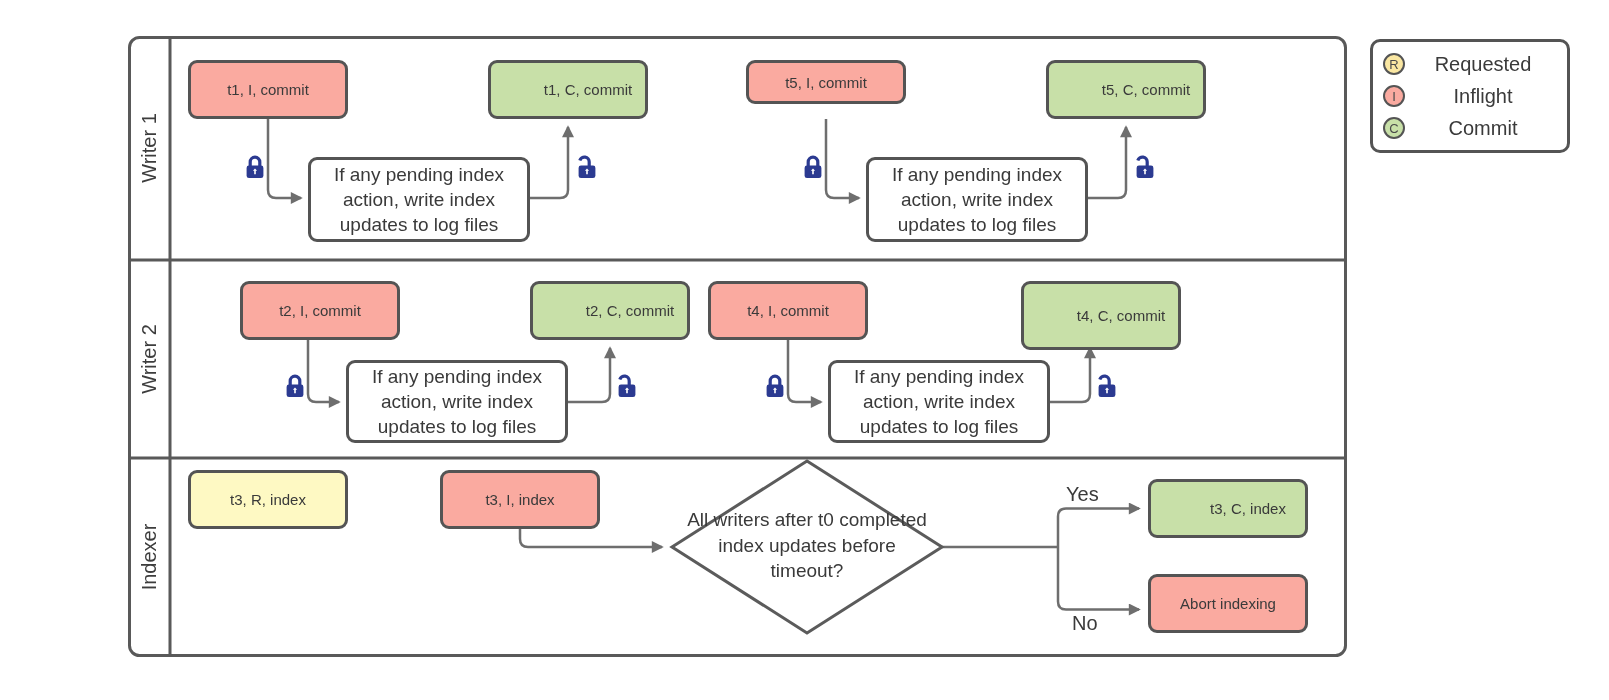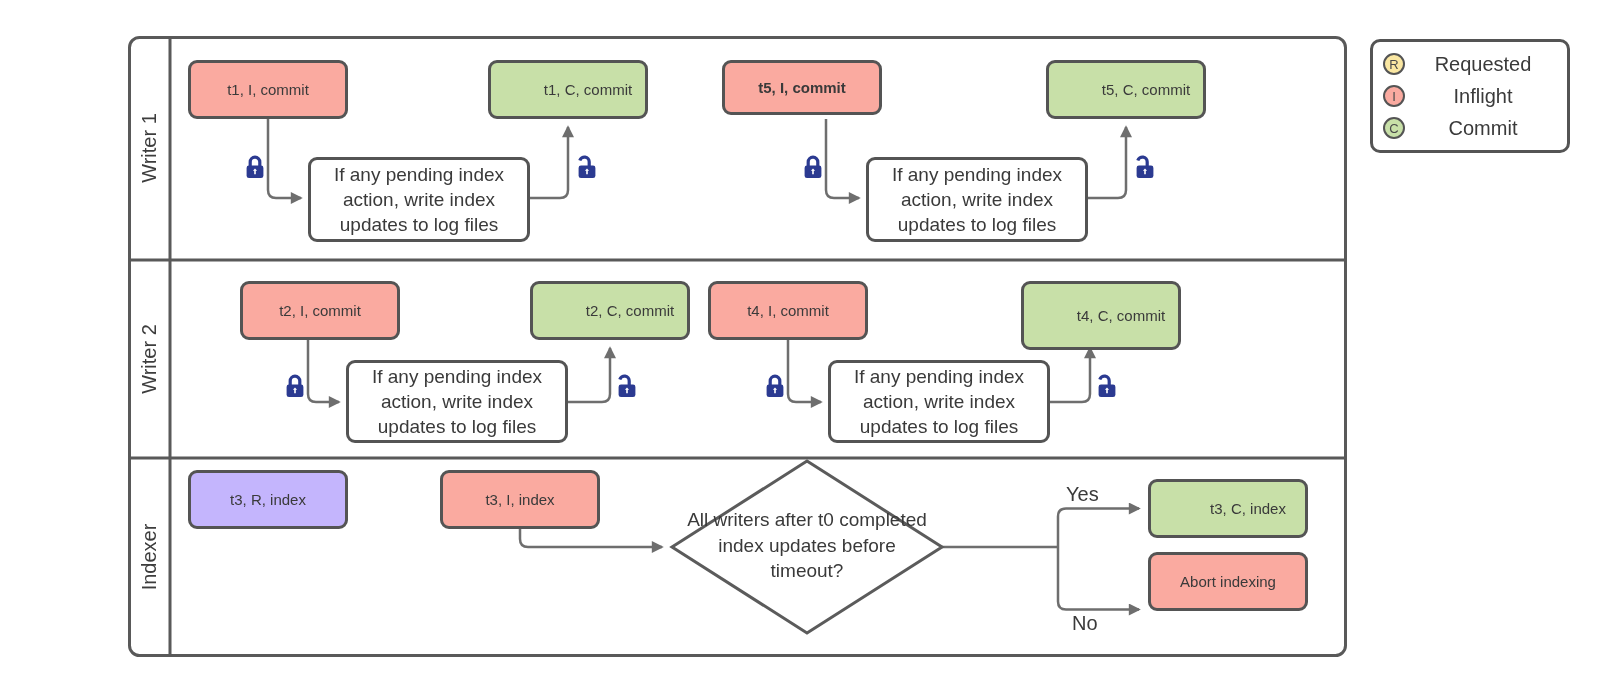--- a/index.html
+++ b/index.html
@@ -5,21 +5,21 @@
   html,body{margin:0;padding:0;background:#ffffff;}
   body{width:1609px;height:700px;position:relative;overflow:hidden;
        font-family:"Liberation Sans", sans-serif;color:#3a3a3a;}
   svg.layer{position:absolute;left:0;top:0;z-index:1;}
   .node{position:absolute;box-sizing:border-box;z-index:2;
         border:3px solid #545454;border-radius:9px;
         display:flex;align-items:center;justify-content:center;
         font-size:15px;color:#3a3a3a;text-align:center;}
   .inflight{background:#faaaa0;}
   .commit{background:#c8e0a8;padding-left:40px;}
-  .requested{background:#c4b5fd;}
+  .requested{background:#fef9c3;}
   .process{background:#ffffff;font-size:19px;line-height:1.32;padding:4px 6px;}
   .lane-label{position:absolute;z-index:2;white-space:nowrap;font-size:20px;color:#3d3d3d;
               transform:translate(-50%,-50%) rotate(-90deg);}
   .branch-label{position:absolute;z-index:3;font-size:20px;color:#3a3a3a;}
   .decision-text{position:absolute;z-index:3;font-size:19px;line-height:1.35;
                  text-align:center;color:#3a3a3a;}
   .lock{position:absolute;z-index:3;}
   .legend{position:absolute;left:1370px;top:39px;width:200px;height:114px;z-index:2;
           box-sizing:border-box;border:3px solid #545454;border-radius:10px;background:#fff;
           display:flex;flex-direction:column;justify-content:center;padding:6px 10px;gap:4px;}
@@ -64,38 +64,38 @@
   <polygon points="807,461 942,547 807,633 672,547" fill="#ffffff" stroke="#5b5b5b" stroke-width="3"></polygon>
 </svg>
 
 <div class="lane-label" style="left:149px;top:148px;">Writer 1</div>
 <div class="lane-label" style="left:149px;top:359px;">Writer 2</div>
 <div class="lane-label" style="left:149px;top:557px;">Indexer</div>
 
 <div class="node inflight" style="left:188px;top:60px;width:160px;height:59px;">t1, I, commit</div>
 <div class="node process" style="left:308px;top:157px;width:222px;height:85px;">If any pending index action, write index updates to log files</div>
 <div class="node commit" style="left:488px;top:60px;width:160px;height:59px;">t1, C, commit</div>
-<div class="node inflight" style="left:722px;top:60px;width:160px;height:55px;font-weight:bold;">t5, I, commit</div>
+<div class="node inflight" style="left:746px;top:60px;width:160px;height:44px;">t5, I, commit</div>
 <div class="node process" style="left:866px;top:157px;width:222px;height:85px;">If any pending index action, write index updates to log files</div>
 <div class="node commit" style="left:1046px;top:60px;width:160px;height:59px;">t5, C, commit</div>
 
 <div class="node inflight" style="left:228px;top:281px;width:160px;height:59px;margin-left:12px;">t2, I, commit</div>
 <div class="node process" style="left:346px;top:360px;width:222px;height:83px;">If any pending index action, write index updates to log files</div>
 <div class="node commit" style="left:530px;top:281px;width:160px;height:59px;">t2, C, commit</div>
 <div class="node inflight" style="left:708px;top:281px;width:160px;height:59px;">t4, I, commit</div>
 <div class="node process" style="left:828px;top:360px;width:222px;height:83px;">If any pending index action, write index updates to log files</div>
 <div class="node commit" style="left:1010px;top:281px;width:160px;height:69px;margin-left:11px;">t4, C, commit</div>
 
 <div class="node requested" style="left:188px;top:470px;width:160px;height:59px;">t3, R, index</div>
 <div class="node inflight" style="left:440px;top:470px;width:160px;height:59px;">t3, I, index</div>
 <div class="decision-text" style="left:687px;top:507px;width:240px;">All writers after t0 completed index updates before timeout?</div>
 <div class="branch-label" style="left:1066px;top:483px;">Yes</div>
 <div class="branch-label" style="left:1072px;top:612px;">No</div>
 <div class="node commit" style="left:1148px;top:479px;width:160px;height:59px;">t3, C, index</div>
-<div class="node inflight" style="left:1148px;top:552px;width:160px;height:59px;">Abort indexing</div>
+<div class="node inflight" style="left:1148px;top:574px;width:160px;height:59px;">Abort indexing</div>
 
 <svg class="lock" style="left:244px;top:155px;" width="22" height="24" viewBox="0 0 22 24">
   <path d="M6.2,11 V7 a4.8,4.8 0 0 1 9.6,0 V11" fill="none" stroke="#2b3a91" stroke-width="3.2"></path>
   <rect x="2.6" y="10.5" width="16.8" height="12.6" rx="2.4" fill="#2b3a91"></rect>
   <path d="M11,13.4 l2.1,2.4 h-1.3 v3.4 h-1.6 v-3.4 h-1.3 z" fill="#ffffff"></path>
 </svg>
 <svg class="lock" style="left:572px;top:155px;" width="26" height="24" viewBox="0 0 26 24">
   <path d="M17.2,11 V7 a4.8,4.8 0 0 0 -9.4,-1.5" fill="none" stroke="#2b3a91" stroke-width="3.2"></path>
   <rect x="6.6" y="10.5" width="16.8" height="12.6" rx="2.4" fill="#2b3a91"></rect>
   <path d="M15,13.4 l2.1,2.4 h-1.3 v3.4 h-1.6 v-3.4 h-1.3 z" fill="#ffffff"></path>

